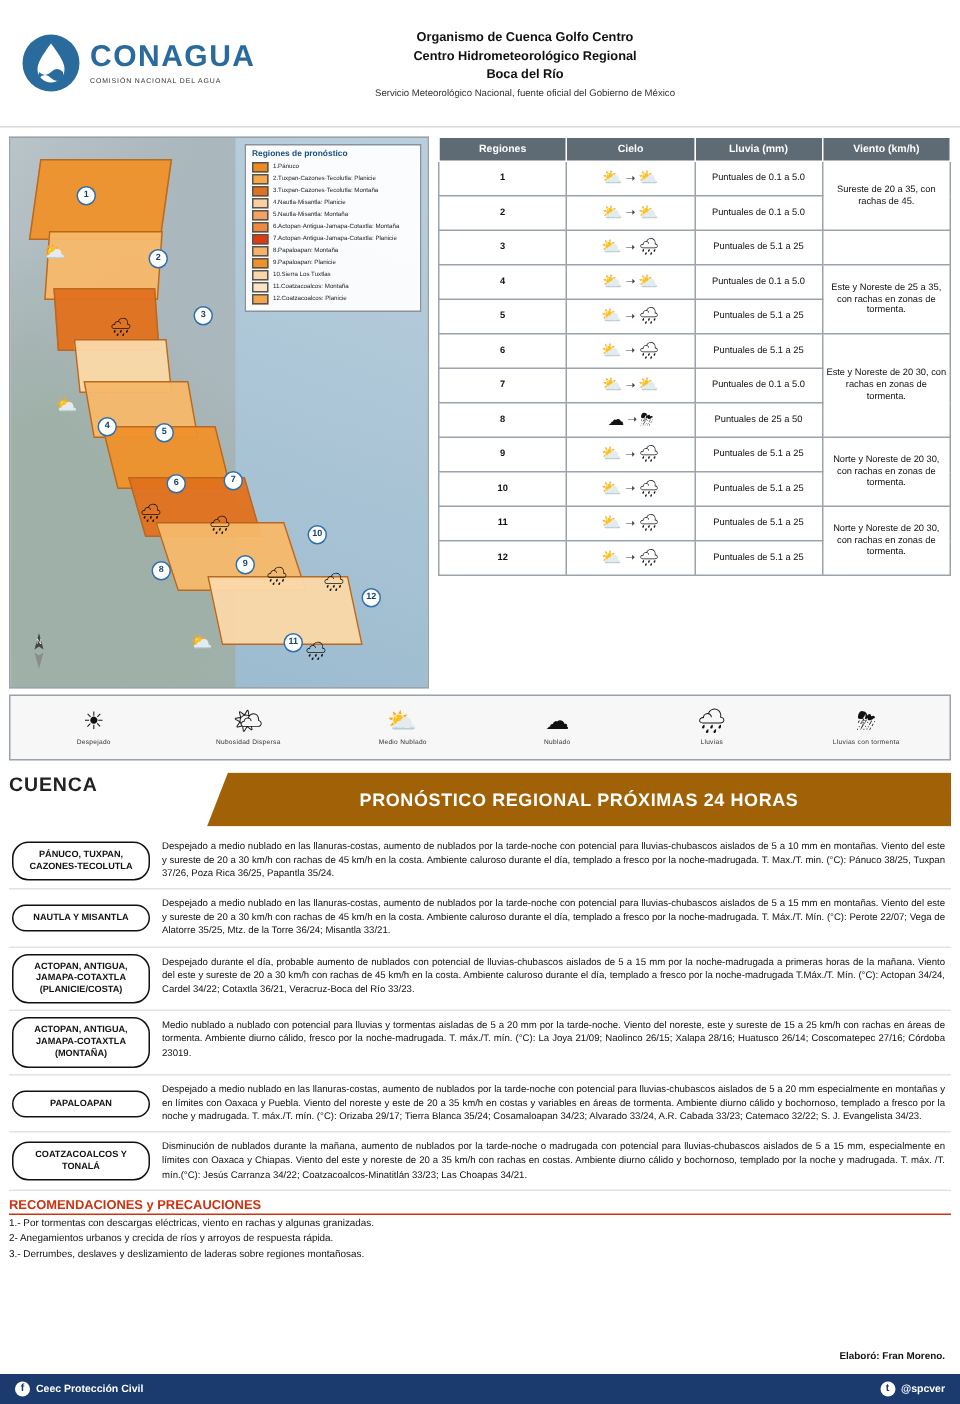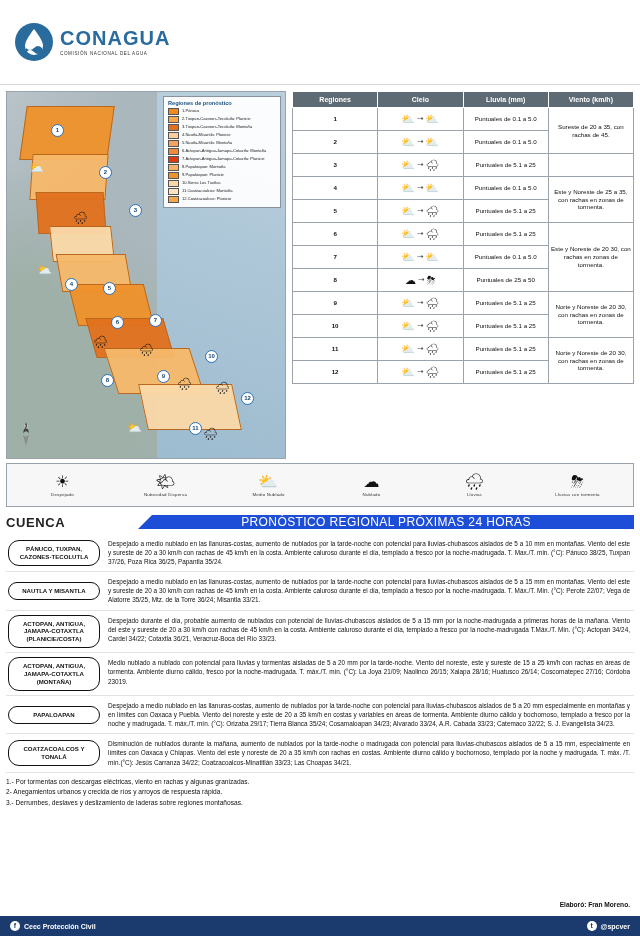--- a/index.html
+++ b/index.html
@@ -85,22 +85,22 @@
     display:flex;align-items:center;justify-content:space-around;padding:2px 4px;box-sizing:border-box;
   }
   .istrip-item{text-align:center;width:16%;}
   .istrip-ico{font-size:16px;line-height:1;}
   .istrip-lbl{font-size:4.4px;color:#333;margin-top:2px;letter-spacing:.2px;}
 
   
   .titlebar{display:flex;align-items:flex-start;margin:8px 6px 4px 6px;}
   .cuenca-word{font-size:13px;font-weight:bold;color:#222;letter-spacing:.6px;width:132px;}
   .pron-banner{
-    flex:1;height:14px;background:#1d4ed8;color:#fff;display:flex;align-items:center;justify-content:center;
-    font-size:12px;font-weight:normal;letter-spacing:.4px;
+    flex:1;height:36px;background:#a16207;color:#fff;display:flex;align-items:center;justify-content:center;
+    font-size:12px;font-weight:bold;letter-spacing:.4px;
     clip-path:polygon(14px 0,100% 0,100% 100%,0 100%);
   }
 
   
   .rows{margin:0 6px;}
   .row{display:flex;border-bottom:1px solid #e2e2e2;}
   .row-name{
     width:96px;flex:0 0 96px;display:flex;align-items:center;justify-content:center;padding:4px 2px;box-sizing:border-box;
   }
   .pill{
@@ -136,20 +136,26 @@
     <div class="logo-wrap">
       <svg class="logo-mark" viewBox="0 0 40 40">
         <circle cx="20" cy="20" r="19" fill="#2a6b9e"></circle>
         <path d="M20 7 C14 15 11 20 11 24 a9 9 0 0 0 18 0 c0-4-3-9-9-17z" fill="#ffffff"></path>
         <path d="M12 26 q4 4 8 0 q4 -4 8 0 v4 q-4 4 -8 0 q-4 -4 -8 0z" fill="#2a6b9e"></path>
       </svg>
       <div class="logo-text">
         <div class="logo-title">CONAGUA</div>
         <div class="logo-sub">COMISIÓN NACIONAL DEL AGUA</div>
       </div>
+    </div>
+    <div class="header-center">
+      <div class="h-l1">Organismo de Cuenca Golfo Centro</div>
+      <div class="h-l2">Centro Hidrometeorológico Regional</div>
+      <div class="h-l3">Boca del Río</div>
+      <div class="h-l4">Servicio Meteorológico Nacional, fuente oficial del Gobierno de México</div>
     </div>
   </div>
 
   <div class="top">
 
     <div class="map-box">
       <div class="map-bg"></div>
       <div class="sea"></div>
 
       <div class="band" style="left:16px;top:14px;width:86px;height:52px;transform:skewX(-8deg);"></div>
@@ -463,20 +469,21 @@
     </div>
     <div class="row">
       <div class="row-name">
         <div class="pill">COATZACOALCOS Y TONALÁ</div>
       </div>
       <div class="row-text">Disminución de nublados durante la mañana, aumento de nublados por la tarde-noche o madrugada con potencial para lluvias-chubascos aislados de 5 a 15 mm, especialmente en límites con Oaxaca y Chiapas. Viento del este y noreste de 20 a 35 km/h con rachas en costas. Ambiente diurno cálido y bochornoso, templado por la noche y madrugada. T. máx. /T. mín.(°C): Jesús Carranza 34/22; Coatzacoalcos-Minatitlán 33/23; Las Choapas 34/21.</div>
     </div>
   </div>
 
   <div class="rec">
+    <div class="rec-title">RECOMENDACIONES y PRECAUCIONES</div>
     <div class="rec-item">1.- Por tormentas con descargas eléctricas, viento en rachas y algunas granizadas.</div>
     <div class="rec-item">2- Anegamientos urbanos y crecida de ríos y arroyos de respuesta rápida.</div>
     <div class="rec-item">3.- Derrumbes, deslaves y deslizamiento de laderas sobre regiones montañosas.</div>
   </div>
   <div class="elab">Elaboró: Fran Moreno.</div>
 
   <div class="footer">
     <div class="f-left">
       <span class="badge-circle">f</span>
       <span>Ceec Protección Civil</span>

